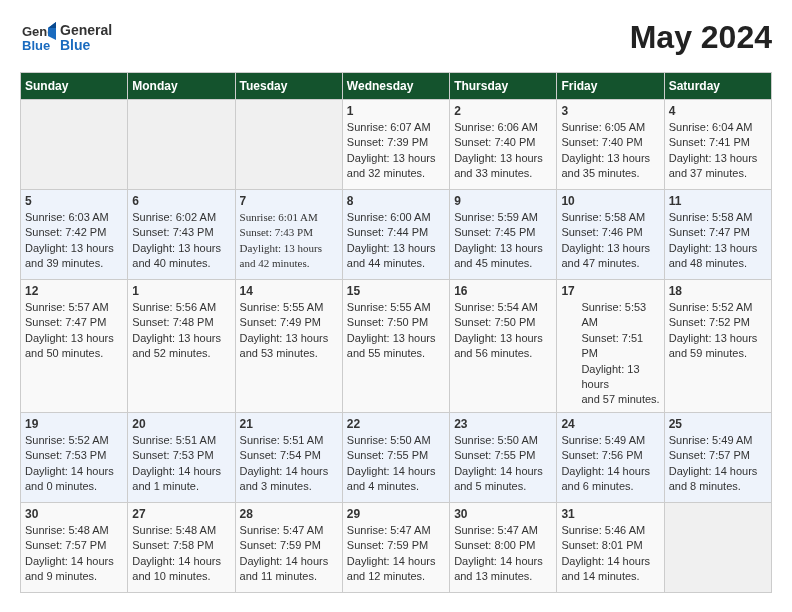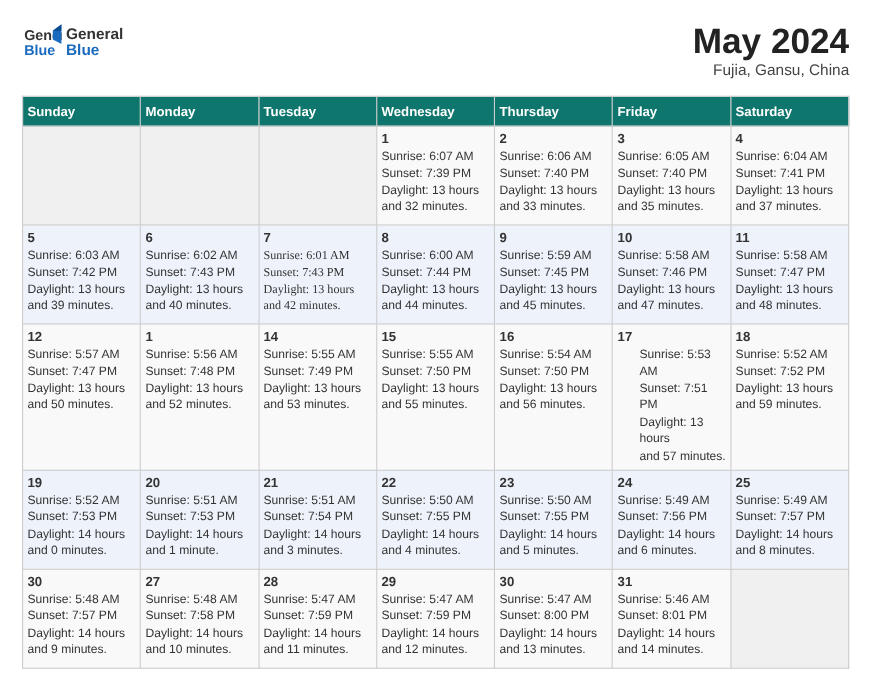--- a/index.html
+++ b/index.html
@@ -33,21 +33,21 @@
     .location {
       font-size: 14px;
       color: #444;
     }
     .calendar-table {
       width: 100%;
       border-collapse: collapse;
       table-layout: fixed;
     }
     .calendar-table thead tr th {
-      background-color: #0f766e;
+      background-color: #14532d;
       color: #fff;
       font-size: 12px;
       font-weight: bold;
       padding: 6px 4px;
       text-align: left;
       border: 1px solid #ccc;
     }
     .calendar-table tbody tr td {
       border: 1px solid #ccc;
       vertical-align: top;
@@ -89,21 +89,20 @@
       <polygon points="28,8 36,2 36,20 28,16" fill="#1a6bbf"></polygon>
       <polygon points="28,8 36,2 36,8" fill="#0a4a8f"></polygon>
     </svg>
     <div style="line-height:1.1">
       <div style="font-size:14px;font-weight:bold;color:#333;">General</div>
       <div style="font-size:14px;font-weight:bold;color:#1a6bbf;">Blue</div>
     </div>
   </div>
   <div class="title-section">
     <div class="month-year">May 2024</div>
-    <div class="location">Fujia, Gansu, China</div>
   </div>
 </div>
 
 <table class="calendar-table">
   <thead>
     <tr>
     <th>Sunday</th>
         <th>Monday</th>
         <th>Tuesday</th>
         <th>Wednesday</th>

